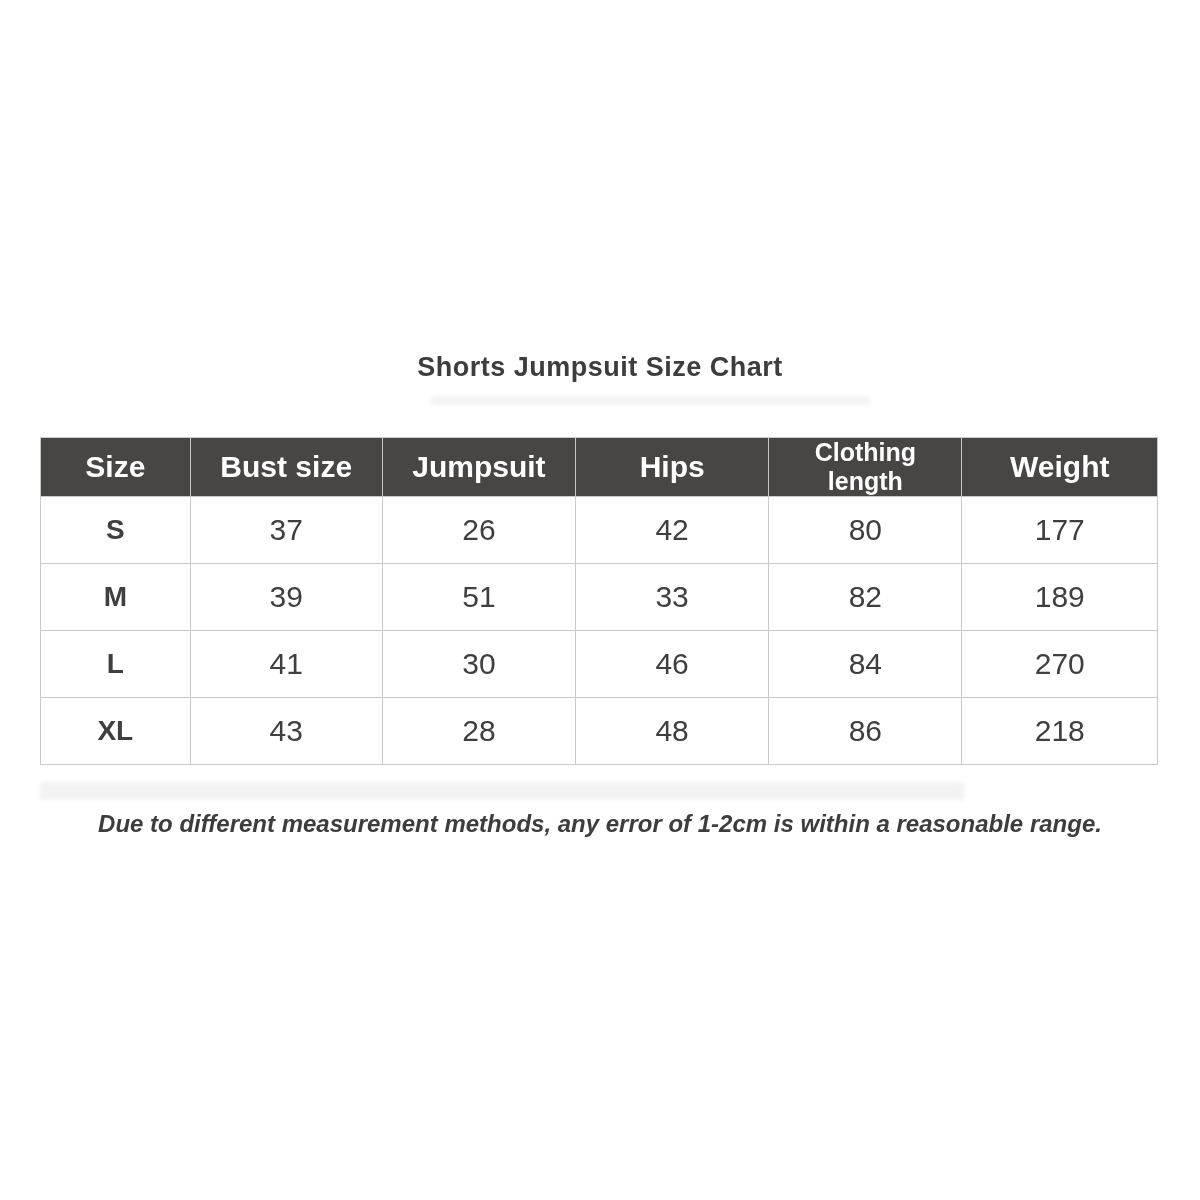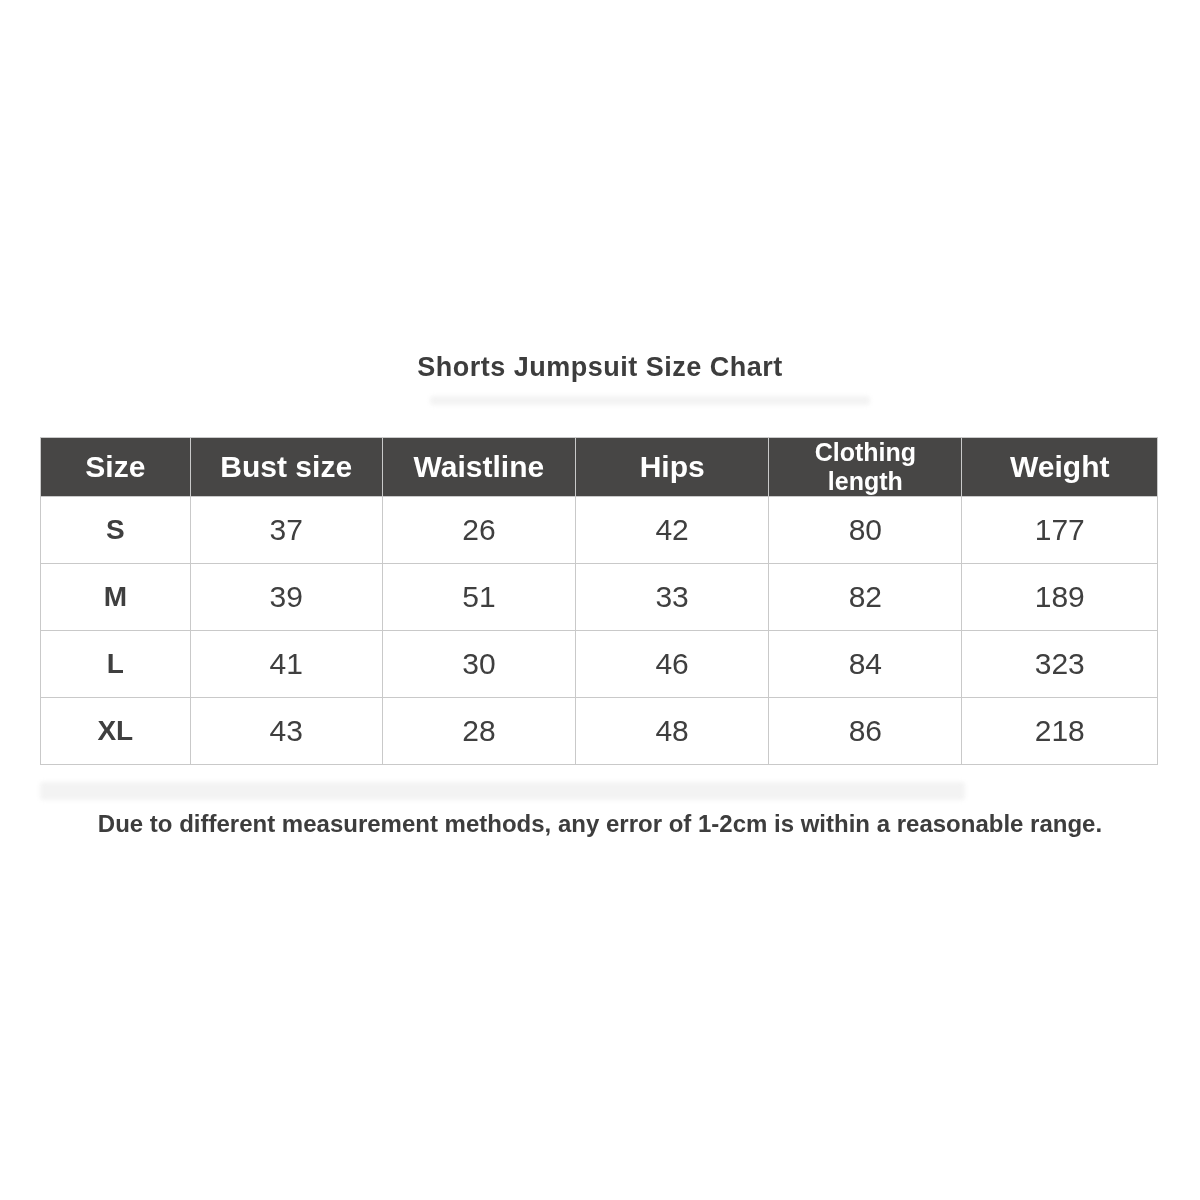--- a/index.html
+++ b/index.html
@@ -91,20 +91,21 @@
   }
   .note {
     position: absolute;
     top: 810px;
     left: 0;
     width: 1200px;
     text-align: center;
     font-size: 24px;
     font-weight: bold;
     color: #3d3d3d;
+    font-style: italic;
   }
 </style>
 </head>
 <body>
 
 <div class="page-title">Shorts Jumpsuit Size Chart</div>
 
 <div class="ghost-bar ghost-title"></div>
 
 <div class="size-table-wrap">
@@ -114,21 +115,21 @@
       <col style="width:17.2%">
       <col style="width:17.3%">
       <col style="width:17.3%">
       <col style="width:17.3%">
       <col style="width:17.5%">
     </colgroup>
     <thead>
       <tr>
         <th>Size</th>
         <th>Bust size</th>
-        <th>Waistline</th>
+        <th>Jumpsuit</th>
         <th>Hips</th>
         <th class="small-header"><span class="wrap">Clothing length</span></th>
         <th>Weight</th>
       </tr>
     </thead>
     <tbody>
       <tr>
         <td class="size-col">S</td>
         <td>37</td>
         <td>26</td>
@@ -143,21 +144,21 @@
         <td>33</td>
         <td>82</td>
         <td>189</td>
       </tr>
       <tr>
         <td class="size-col">L</td>
         <td>41</td>
         <td>30</td>
         <td>46</td>
         <td>84</td>
-        <td>323</td>
+        <td>270</td>
       </tr>
       <tr>
         <td class="size-col">XL</td>
         <td>43</td>
         <td>28</td>
         <td>48</td>
         <td>86</td>
         <td>218</td>
       </tr>
     </tbody>

